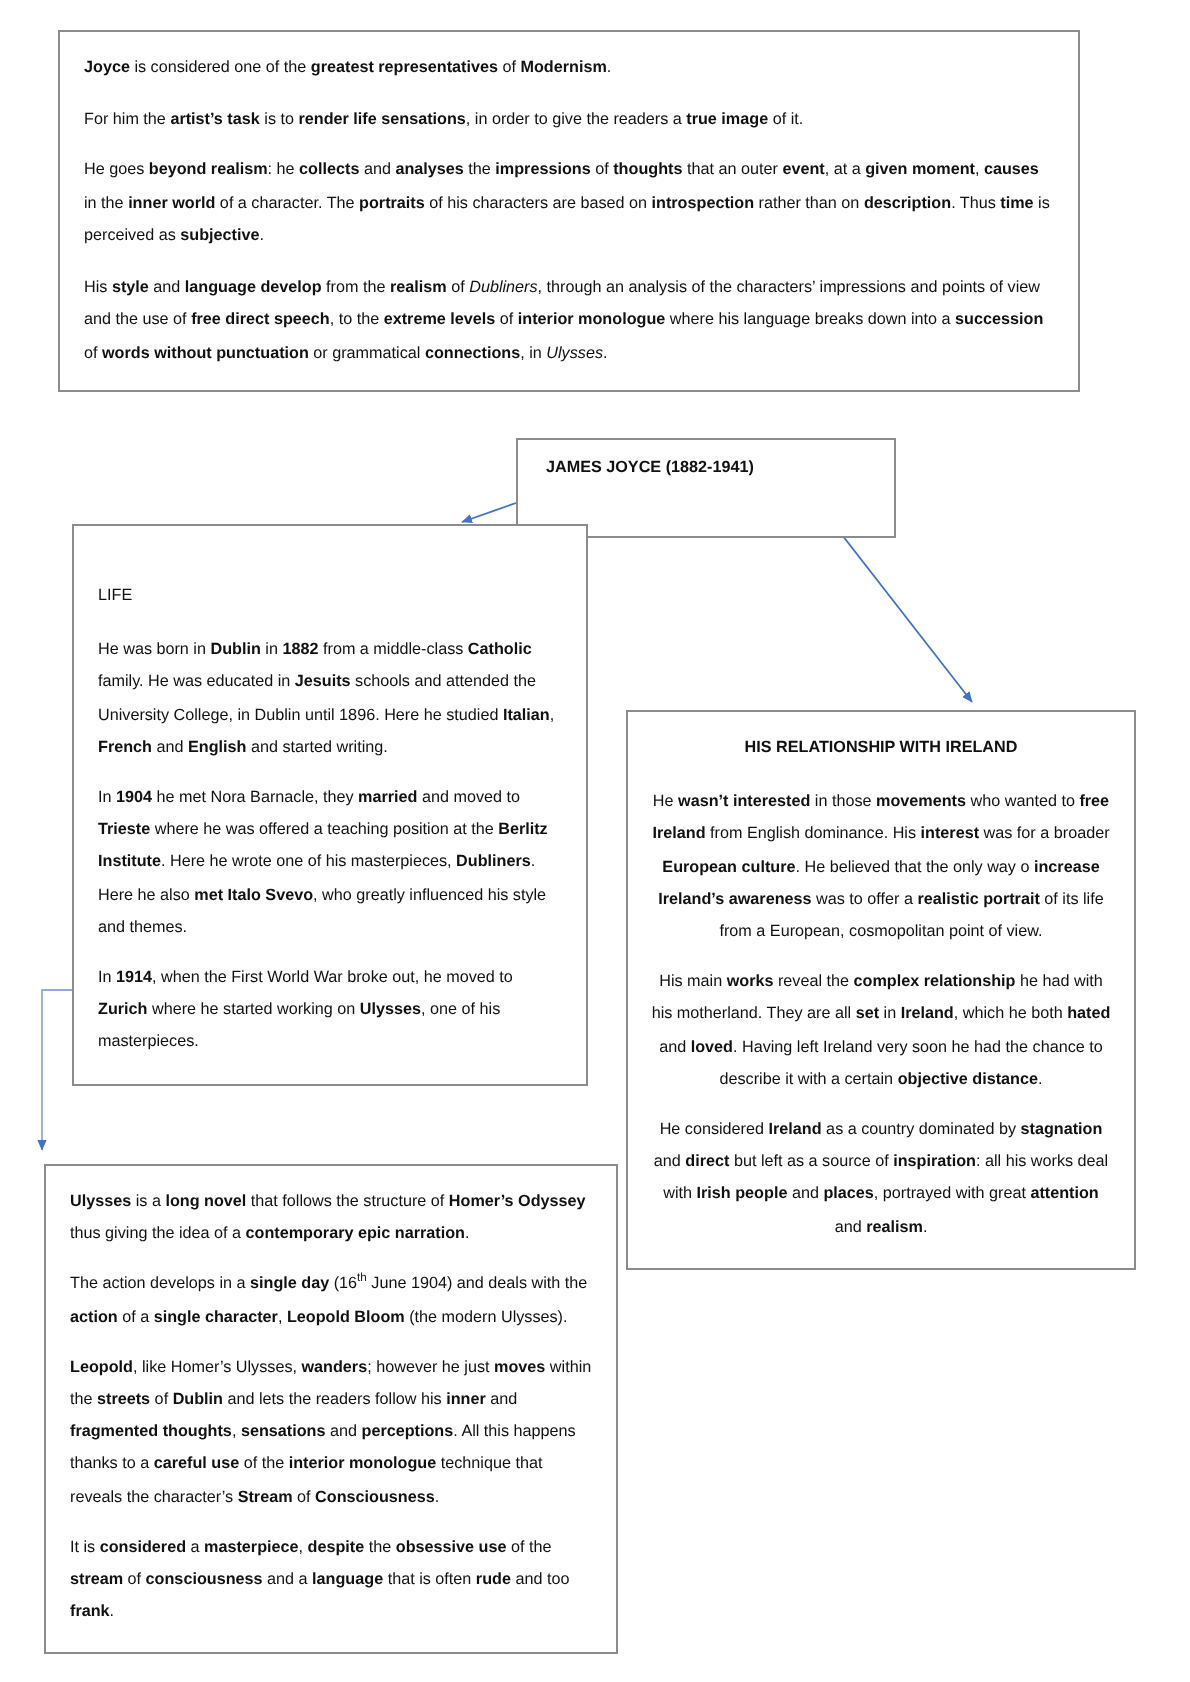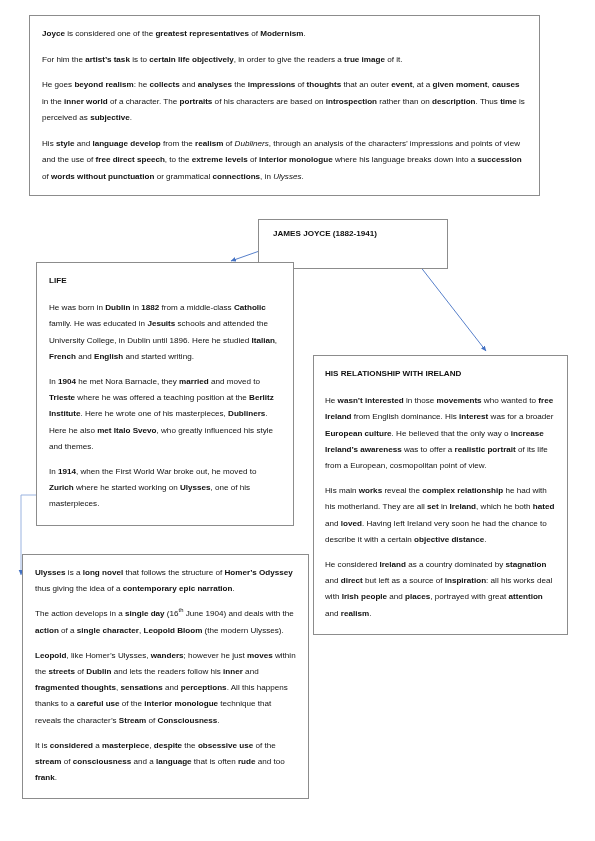--- a/index.html
+++ b/index.html
@@ -55,42 +55,43 @@
   
   #life-box {
     left: 36px;
     top: 262px;
     width: 258px;
     padding: 10px 12px 12px 12px;
     font-size: 8.1px;
     line-height: 16.2px;
   }
   #life-box .heading {
-    font-weight: bold;
-    margin: 0 0 11px 0;
+    font-weight: normal;
+    margin: 17px 0 11px 0;
   }
 
   
   #ireland-box {
     left: 313px;
     top: 355px;
     width: 255px;
     padding: 10px 11px 12px 11px;
     font-size: 8.1px;
     line-height: 16.2px;
+    text-align: center;
   }
   #ireland-box .heading {
     font-weight: bold;
     margin: 0 0 11px 0;
   }
 
   
   #ulysses-box {
     left: 22px;
-    top: 554px;
+    top: 582px;
     width: 287px;
     padding: 10px 12px 12px 12px;
     font-size: 8.1px;
     line-height: 16.2px;
   }
 
   sup { font-size: 0.72em; vertical-align: super; line-height: 0; }
 
   #connectors {
     position: absolute;
@@ -109,21 +110,21 @@
     </marker>
   </defs>
   <line x1="258" y1="251.5" x2="231" y2="261" stroke="#4472C4" stroke-width="0.9" marker-end="url(#ah)"></line>
   <line x1="409" y1="252" x2="486" y2="351" stroke="#4472C4" stroke-width="0.9" marker-end="url(#ah)"></line>
   <path d="M36,495 L21,495 L21,575" fill="none" stroke="#8FAADC" stroke-width="0.9" marker-end="url(#ah)"></path>
 </svg>
 
 <div class="box" id="intro-box">
   <div>
       <p><b>Joyce</b><span> is considered one of the </span><b>greatest representatives</b><span> of </span><b>Modernism</b><span>.</span></p>
-      <p><span>For him the </span><b>artist’s task</b><span> is to </span><b>certain life objectively</b><span>, in order to give the readers a </span><b>true image</b><span> of it.</span></p>
+      <p><span>For him the </span><b>artist’s task</b><span> is to </span><b>render life sensations</b><span>, in order to give the readers a </span><b>true image</b><span> of it.</span></p>
       <p><span>He goes </span><b>beyond realism</b><span>: he </span><b>collects</b><span> and </span><b>analyses</b><span> the </span><b>impressions</b><span> of </span><b>thoughts</b><span> that an outer </span><b>event</b><span>, at a </span><b>given moment</b><span>, </span><b>causes</b><span> in the </span><b>inner world</b><span> of a character. The </span><b>portraits</b><span> of his characters are based on </span><b>introspection</b><span> rather than on </span><b>description</b><span>. Thus </span><b>time</b><span> is perceived as </span><b>subjective</b><span>.</span></p>
       <p><span>His </span><b>style</b><span> and </span><b>language develop</b><span> from the </span><b>realism</b><span> of </span><i>Dubliners</i><span>, through an analysis of the characters’ impressions and points of view and the use of </span><b>free direct speech</b><span>, to the </span><b>extreme levels</b><span> of </span><b>interior monologue</b><span> where his language breaks down into a </span><b>succession</b><span> of </span><b>words without punctuation</b><span> or grammatical </span><b>connections</b><span>, in </span><i>Ulysses</i><span>.</span></p>
     </div>
 </div>
 
 <div class="box" id="title-box">
   <span>JAMES JOYCE (1882-1941)</span>
 </div>
 
 <div class="box" id="life-box">

